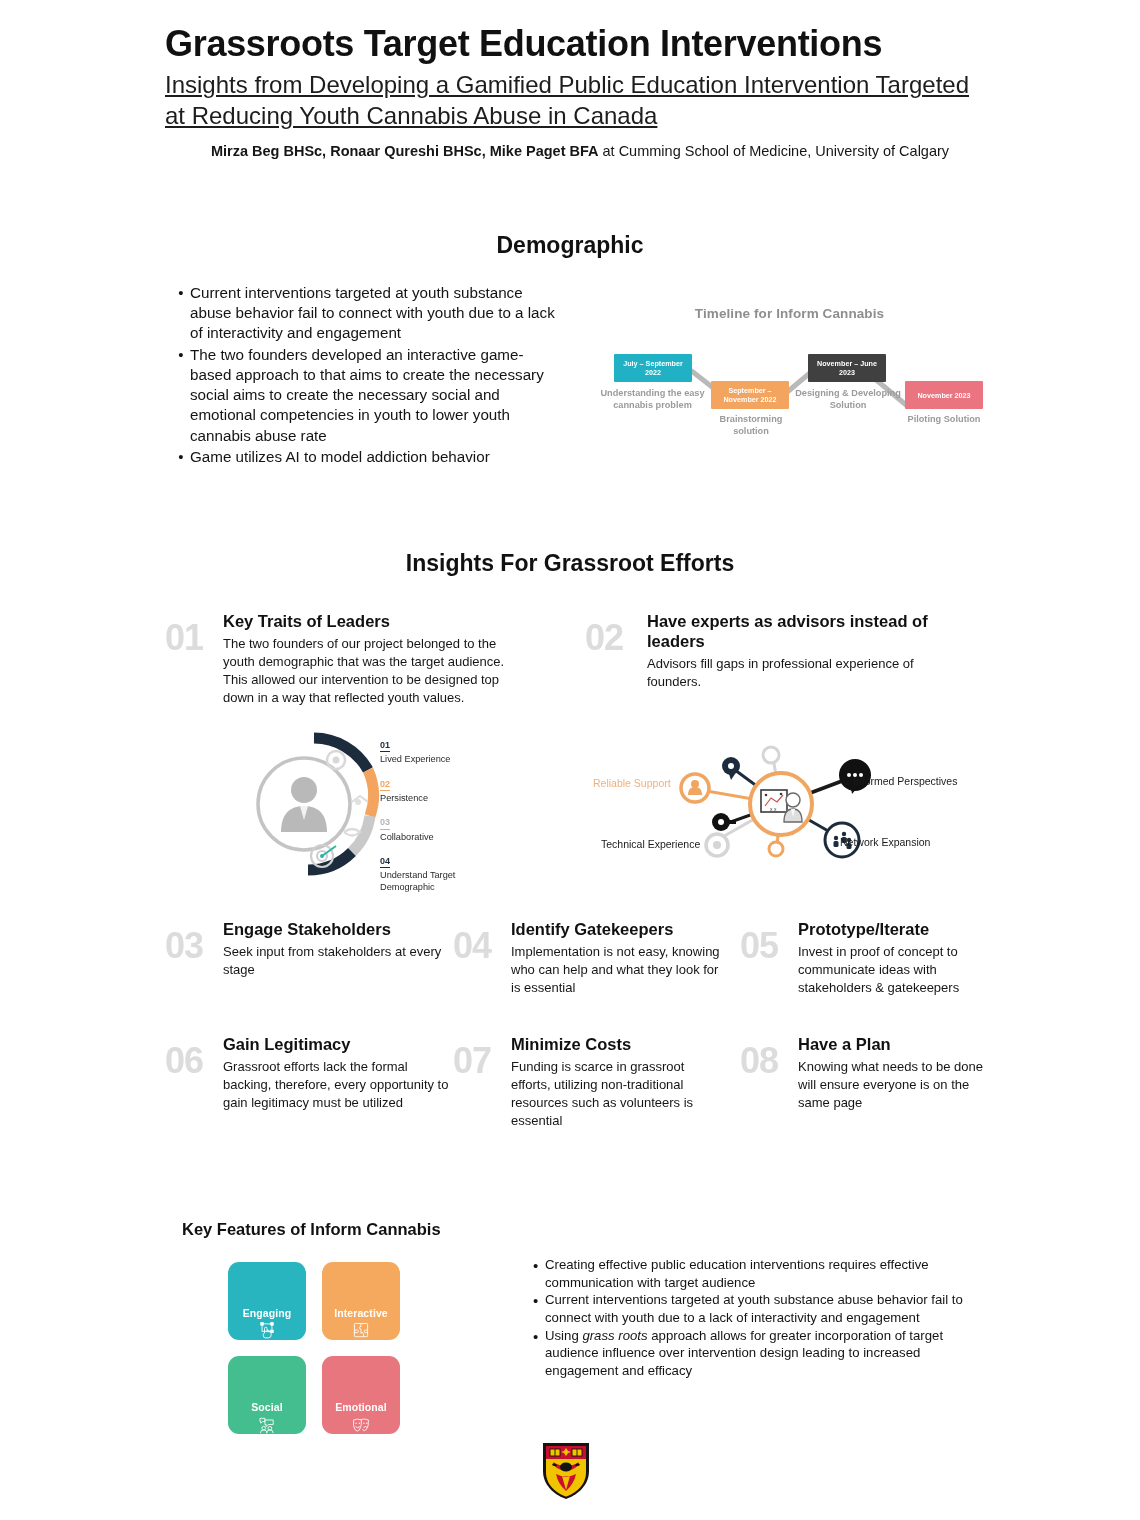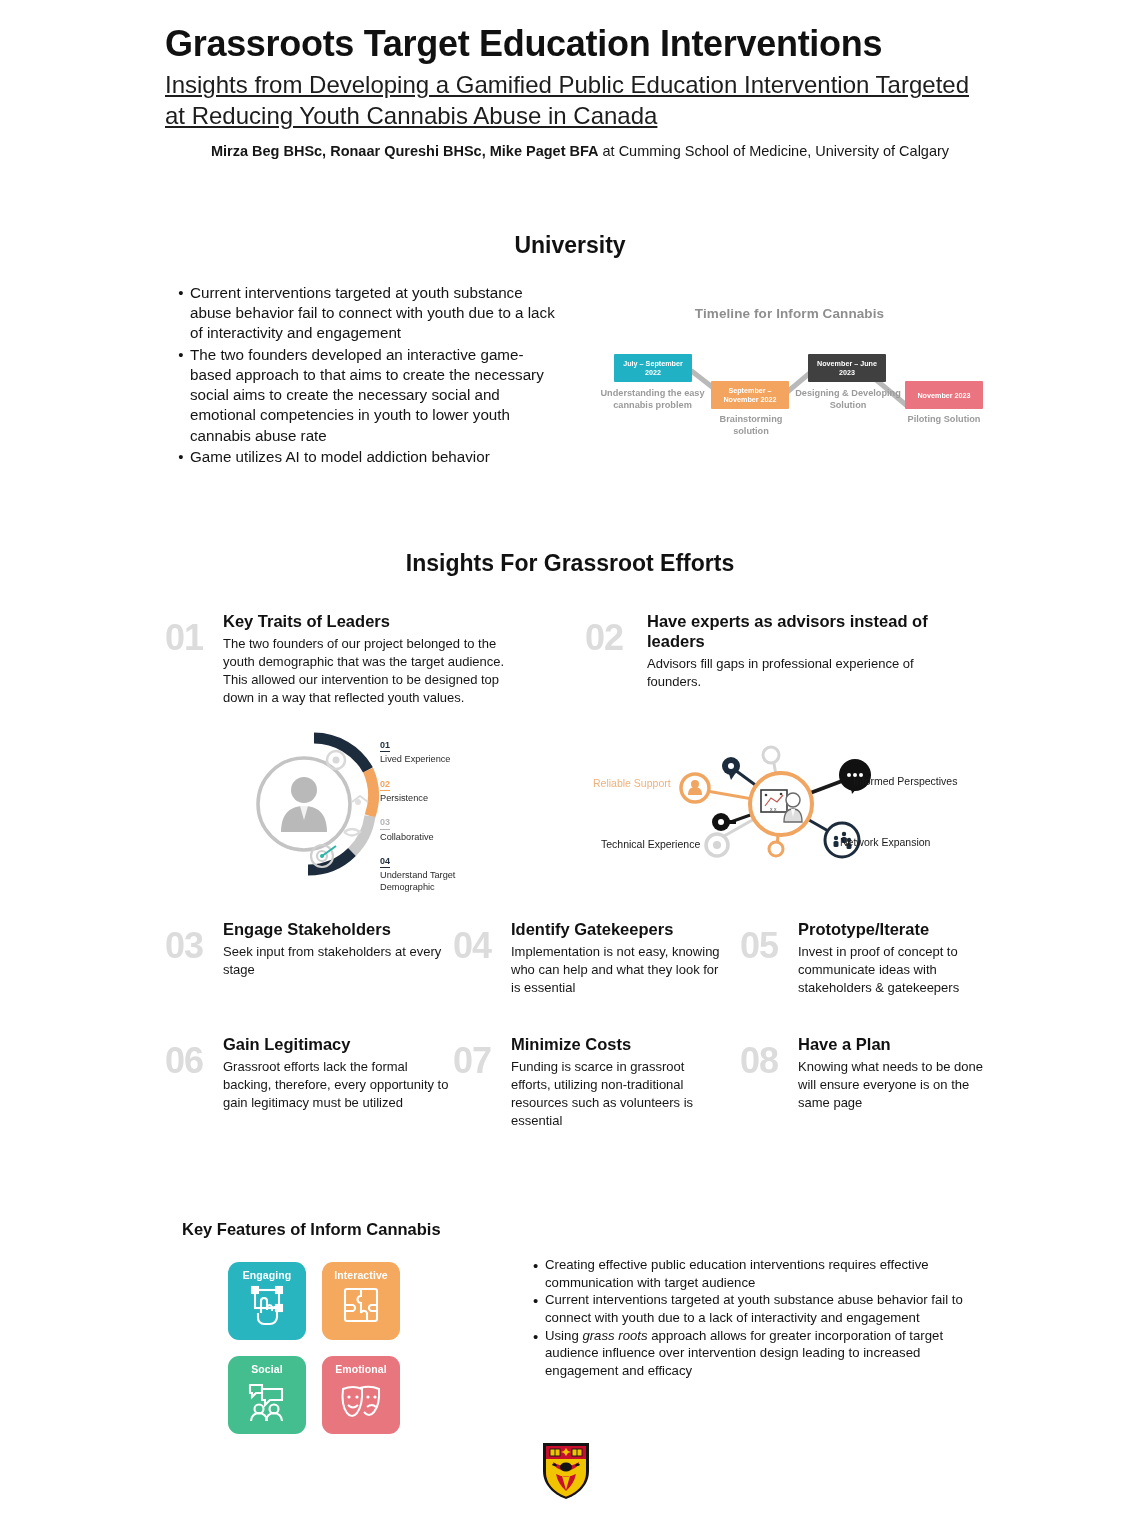--- a/index.html
+++ b/index.html
@@ -221,20 +221,21 @@
     flex-direction: column;
     align-items: center;
     padding-top: 7px;
     box-sizing: border-box;
   }
   .kf-card-label {
     font-size: 10.5px;
     font-weight: bold;
     color: #ffffff;
     letter-spacing: 0.1px;
+    margin-top: 38px;
   }
   .kf-icon { margin-top: 2px; }
 
   
   .concl {
     position: absolute;
     left: 533px;
     top: 1256px;
     width: 445px;
     font-size: 13.2px;
@@ -271,21 +272,21 @@
 <body>
 
 <div class="poster">
 
   <div class="header">
     <h1 class="poster-title">Grassroots Target Education Interventions</h1>
     <div class="poster-subtitle">Insights from Developing a Gamified Public Education Intervention Targeted at Reducing Youth Cannabis Abuse in Canada</div>
     <div class="authors"><b>Mirza Beg BHSc, Ronaar Qureshi BHSc, Mike Paget BFA</b><span> at Cumming School of Medicine, University of Calgary</span></div>
   </div>
 
-  <div class="section-heading" id="heading-background">University</div>
+  <div class="section-heading" id="heading-background">Demographic</div>
 
   <div class="bg-bullets">
     <div class="bullet-row">
       <div class="bullet-dot">•</div>
       <div class="bullet-text">Current interventions targeted at youth substance abuse behavior fail to connect with youth due to a lack of interactivity and engagement</div>
     </div>
     <div class="bullet-row">
       <div class="bullet-dot">•</div>
       <div class="bullet-text">The two founders developed an interactive game-based approach to that aims to create the necessary social aims to create the necessary social and emotional competencies in youth to lower youth cannabis abuse rate</div>
     </div>

